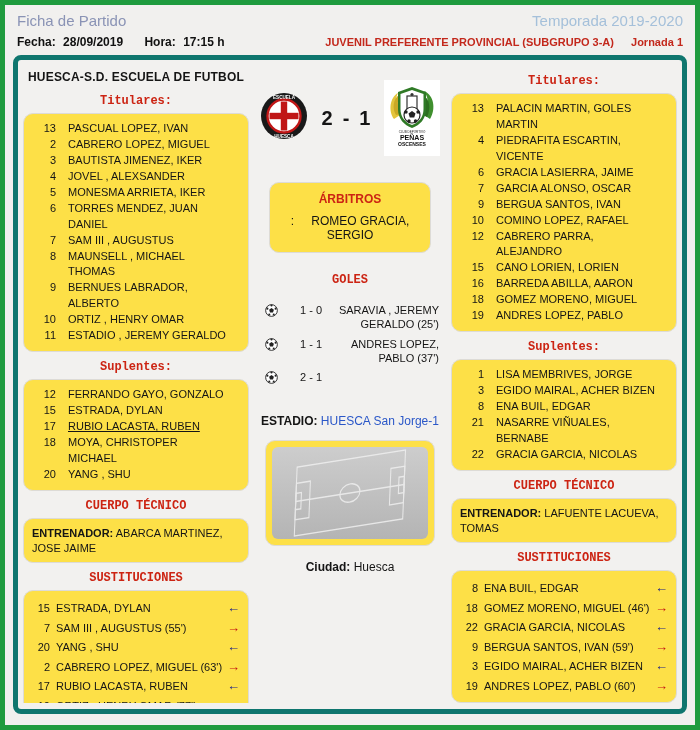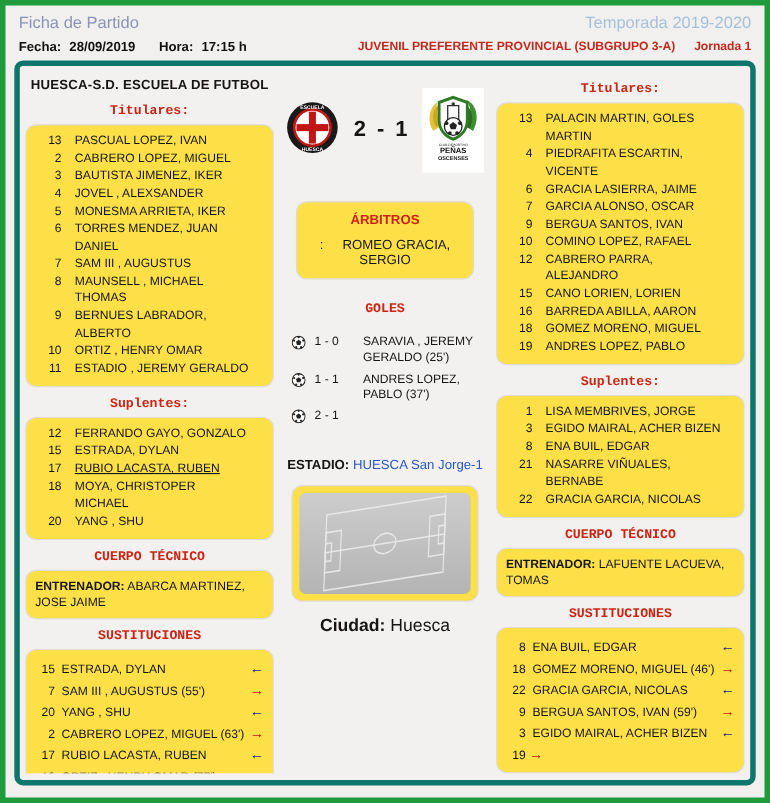--- a/index.html
+++ b/index.html
@@ -52,30 +52,30 @@
 
   
   .score-row { display:flex; align-items:center; justify-content:center; gap:14px; padding:14px 0 4px 0; min-height:86px; }
   .score { font-size:20px; font-weight:bold; display:flex; gap:10px; align-items:center; }
   .away-logo-wrap { background:#fff; padding:1px 2px; }
   .arbitros-panel { margin:22px 14px 0 14px; text-align:center; padding:9px 4px 10px 4px; }
   .arbitros-title { font-size:12px; font-weight:bold; color:#cc2413; margin-bottom:8px; }
   .arbitro-line { font-size:12px; }
   .arbitro-line .colon { margin-right:14px; }
   .goles-wrap { margin:16px 6px 0 10px; }
-  .goal-row { display:flex; align-items:flex-start; font-size:11px; line-height:1.3; margin:5px 0; }
+  .goal-row { display:flex; align-items:flex-start; font-size:11px; line-height:1.3; margin:5px 0;text-align:right; }
   .goal-row svg { flex:0 0 13px; margin:1px 8px 0 0; }
   .goal-row .gscore { flex:0 0 36px; }
   .goal-row .pname { flex:1; padding-left:8px; }
   .estadio-line { text-align:center; font-size:12px; margin-top:30px; }
   .estadio-line .lbl { font-weight:bold; }
   .estadio-line .link { color:#2a57c8; }
   .field-panel { margin:12px 10px 0 10px; padding:6px; }
   .field-panel svg { display:block; width:100%; height:92px; border-radius:6px; }
-  .ciudad-line { text-align:center; font-size:16px; margin-top:14px; }
+  .ciudad-line { text-align:center; font-size:12px; margin-top:14px; }
   .ciudad-line .lbl { font-weight:bold; }
 </style>
 </head>
 <body>
 
 <div class="top-bar">
   <div class="app-title">Ficha de Partido</div>
   <div class="season">Temporada 2019-2020</div>
 </div>
 
@@ -484,20 +484,21 @@
         </div>
 
         <div class="sub-row">
           <span class="num">3</span>
           <span class="pname">EGIDO MAIRAL, ACHER BIZEN</span>
           <span class="arrow in">←</span>
         </div>
 
         <div class="sub-row">
           <span class="num">19</span>
+          <span class="pname">ANDRES LOPEZ, PABLO (60')</span>
           <span class="arrow out">→</span>
         </div>
 
       </div>
 
   </div>
 
 </div>
 
 </body></html>

